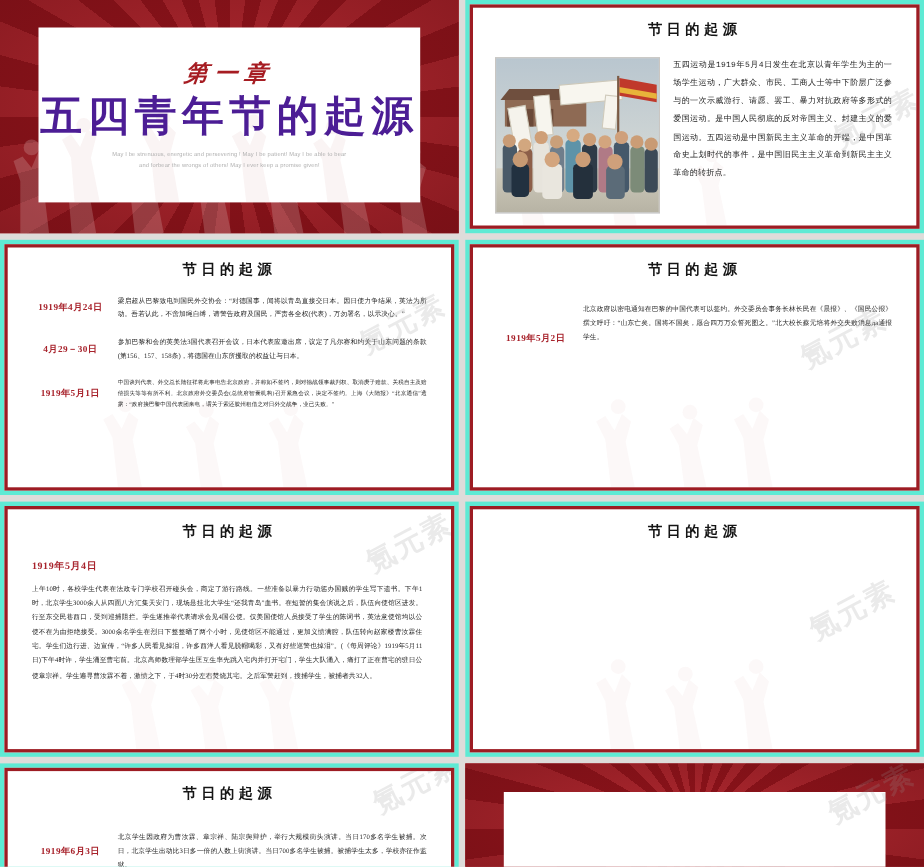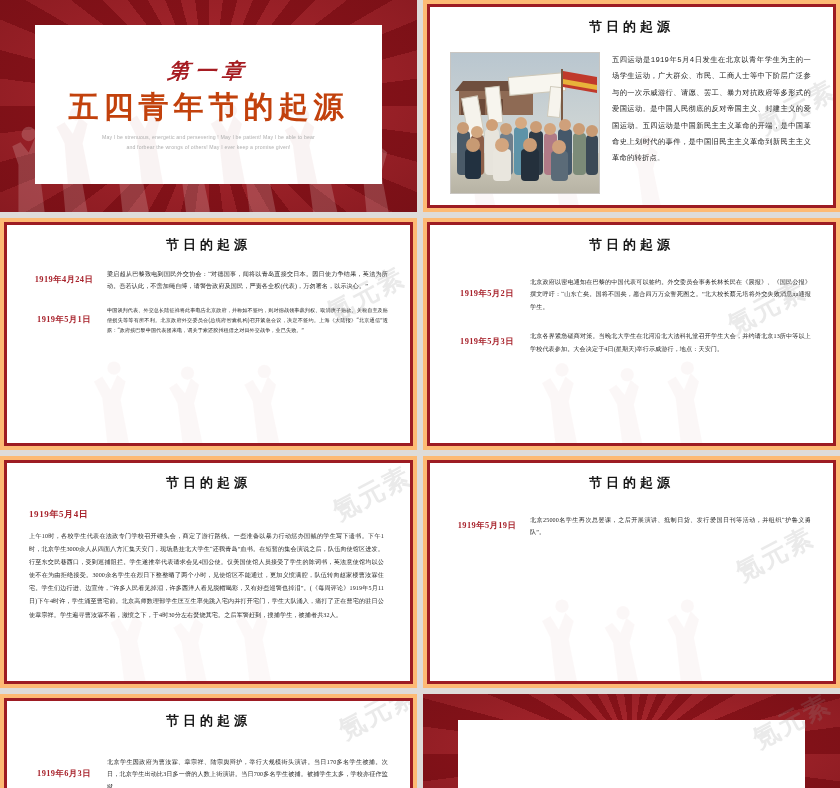--- a/index.html
+++ b/index.html
@@ -71,43 +71,43 @@
     font-family:"Liberation Serif", serif;
     font-style:italic;
     font-weight:bold;
     font-size:21px;
     letter-spacing:6px;
     margin-bottom:5px;
     transform:skewX(-7deg);
   }
   .ch-title{
     position:relative;
-    color:#c2410c;
+    color:#4c1d95;
     font-family:Liberation Serif, serif;
     font-weight:bold;
-    font-size:30px;
+    font-size:38px;
     letter-spacing:5px;
     line-height:1.1;
     white-space:nowrap;
   }
   .ch-en{
     position:relative;
     margin-top:10px;
     color:#b0b0b0;
     font-family:"Liberation Sans", sans-serif;
     font-size:5.2px;
     line-height:1.9;
     letter-spacing:.15px;
     text-align:center;
     max-width:62%;
   }
 
   
   .content{
-    background:#fdba74;
+    background:#5eead4;
     padding:4px;
     box-sizing:border-box;
   }
   .frame{
     position:relative;
     width:100%;height:100%;
     box-sizing:border-box;
     border:3px solid #9d1c23;
     background:#ffffff;
     overflow:hidden;
@@ -173,21 +173,21 @@
     color:#1f1f1f;
     font-family:"Liberation Serif", serif;
     font-size:6.1px;
     line-height:2.15;
     text-align:justify;
     padding:9px 26px 0 22px;
     letter-spacing:.1px;
   }
 
   
-  .rows.tight .row{margin-bottom:17px;}
+  .rows.tight .row{margin-bottom:17px;align-items:flex-end;}
   .rows.tight{padding-top:22px;}
 
   
   .imgtext{
     position:relative;
     display:flex;
     gap:12px;
     padding:16px 22px 0 20px;
   }
   .photo{
@@ -392,20 +392,24 @@
             <circle cx="216" cy="36" r="8"></circle>
             <circle cx="308" cy="34" r="8"></circle>
         </g>
       </svg>
       <div class="slide-title">节日的起源</div>
       <div class="rows">
         <div class="row">
           <div class="date">1919年4月24日</div>
           <div class="body">梁启超从巴黎致电到国民外交协会：“对德国事，闻将以青岛直接交日本。因日使力争结果，英法为所动。吾若认此，不啻加绳自缚，请警告政府及国民，严责各全权(代表)，万勿署名，以示决心。”</div>
         </div>
+        <div class="row">
+          <div class="date">4月29－30日</div>
+          <div class="body">参加巴黎和会的英美法3国代表召开会议，日本代表应邀出席，议定了凡尔赛和约关于山东问题的条款(第156、157、158条)，将德国在山东所攫取的权益让与日本。</div>
+        </div>
         <div class="row small">
           <div class="date">1919年5月1日</div>
           <div class="body">中国谈判代表、外交总长陆征祥将此事电告北京政府，并称如不签约，则对德战领事裁判权、取消庚子赔款、关税自主及赔偿损失等等有所不利。北京政府外交委员会(总统府智囊机构)召开紧急会议，决定不签约。上海《大陆报》“北京通信”透露：“政府接巴黎中国代表团来电，谓关于索还胶州租借之对日外交战争，业已失败。”</div>
         </div>
       </div>
       <div class="wm" style="right:2px;top:24%;">氪元素</div>
     </div>
   </div>
 
   <div class="slide content">
@@ -419,24 +423,20 @@
             <circle cx="236" cy="38" r="8"></circle>
             <circle cx="308" cy="30" r="8"></circle>
         </g>
       </svg>
       <div class="slide-title">节日的起源</div>
       <div class="rows tight">
         <div class="row">
           <div class="date">1919年5月2日</div>
           <div class="body">北京政府以密电通知在巴黎的中国代表可以签约。外交委员会事务长林长民在《晨报》、《国民公报》撰文呼吁：“山东亡矣。国将不国矣，愿合四万万众誓死图之。”北大校长蔡元培将外交失败消息да通报学生。</div>
         </div>
-        <div class="row">
-          <div class="date">1919年5月3日</div>
-          <div class="body">北京各界紧急磋商对策。当晚北大学生在北河沿北大法科礼堂召开学生大会，并约请北京13所中等以上学校代表参加。大会决定于4日(星期天)举行示威游行，地点：天安门。</div>
-        </div>
       </div>
       <div class="wm" style="right:24px;top:30%;">氪元素</div>
     </div>
   </div>
 
   <div class="slide content">
     <div class="frame">
       <svg class="ppl2" viewBox="0 0 400 120" preserveAspectRatio="none">
         <g fill="#e6c3c3">
           <path d="M140 120 L134 70 L124 50 L134 44 L144 60 L152 40 L162 50 L156 72 L166 120 Z"></path>
@@ -461,24 +461,20 @@
           <path d="M150 120 L144 68 L134 48 L144 42 L154 58 L162 38 L172 48 L166 70 L176 120 Z"></path>
           <path d="M225 120 L219 74 L209 56 L218 50 L228 62 L235 44 L245 52 L239 74 L249 120 Z"></path>
           <path d="M300 120 L294 66 L284 46 L294 40 L304 56 L312 36 L322 46 L316 68 L326 120 Z"></path>
           <circle cx="158" cy="30" r="8"></circle>
             <circle cx="231" cy="38" r="8"></circle>
             <circle cx="308" cy="30" r="8"></circle>
         </g>
       </svg>
       <div class="slide-title">节日的起源</div>
       <div class="rows tight">
-        <div class="row">
-          <div class="date">1919年5月19日</div>
-          <div class="body">北京25000名学生再次总罢课，之后开展演讲、抵制日货、发行爱国日刊等活动，并组织“护鲁义勇队”。</div>
-        </div>
       </div>
       <div class="wm" style="right:16px;top:34%;">氪元素</div>
     </div>
   </div>
 
   <div class="slide content clip">
     <div class="frame">
       <div class="slide-title">节日的起源</div>
       <div class="rows" style="padding-top:26px;">
         <div class="row">

